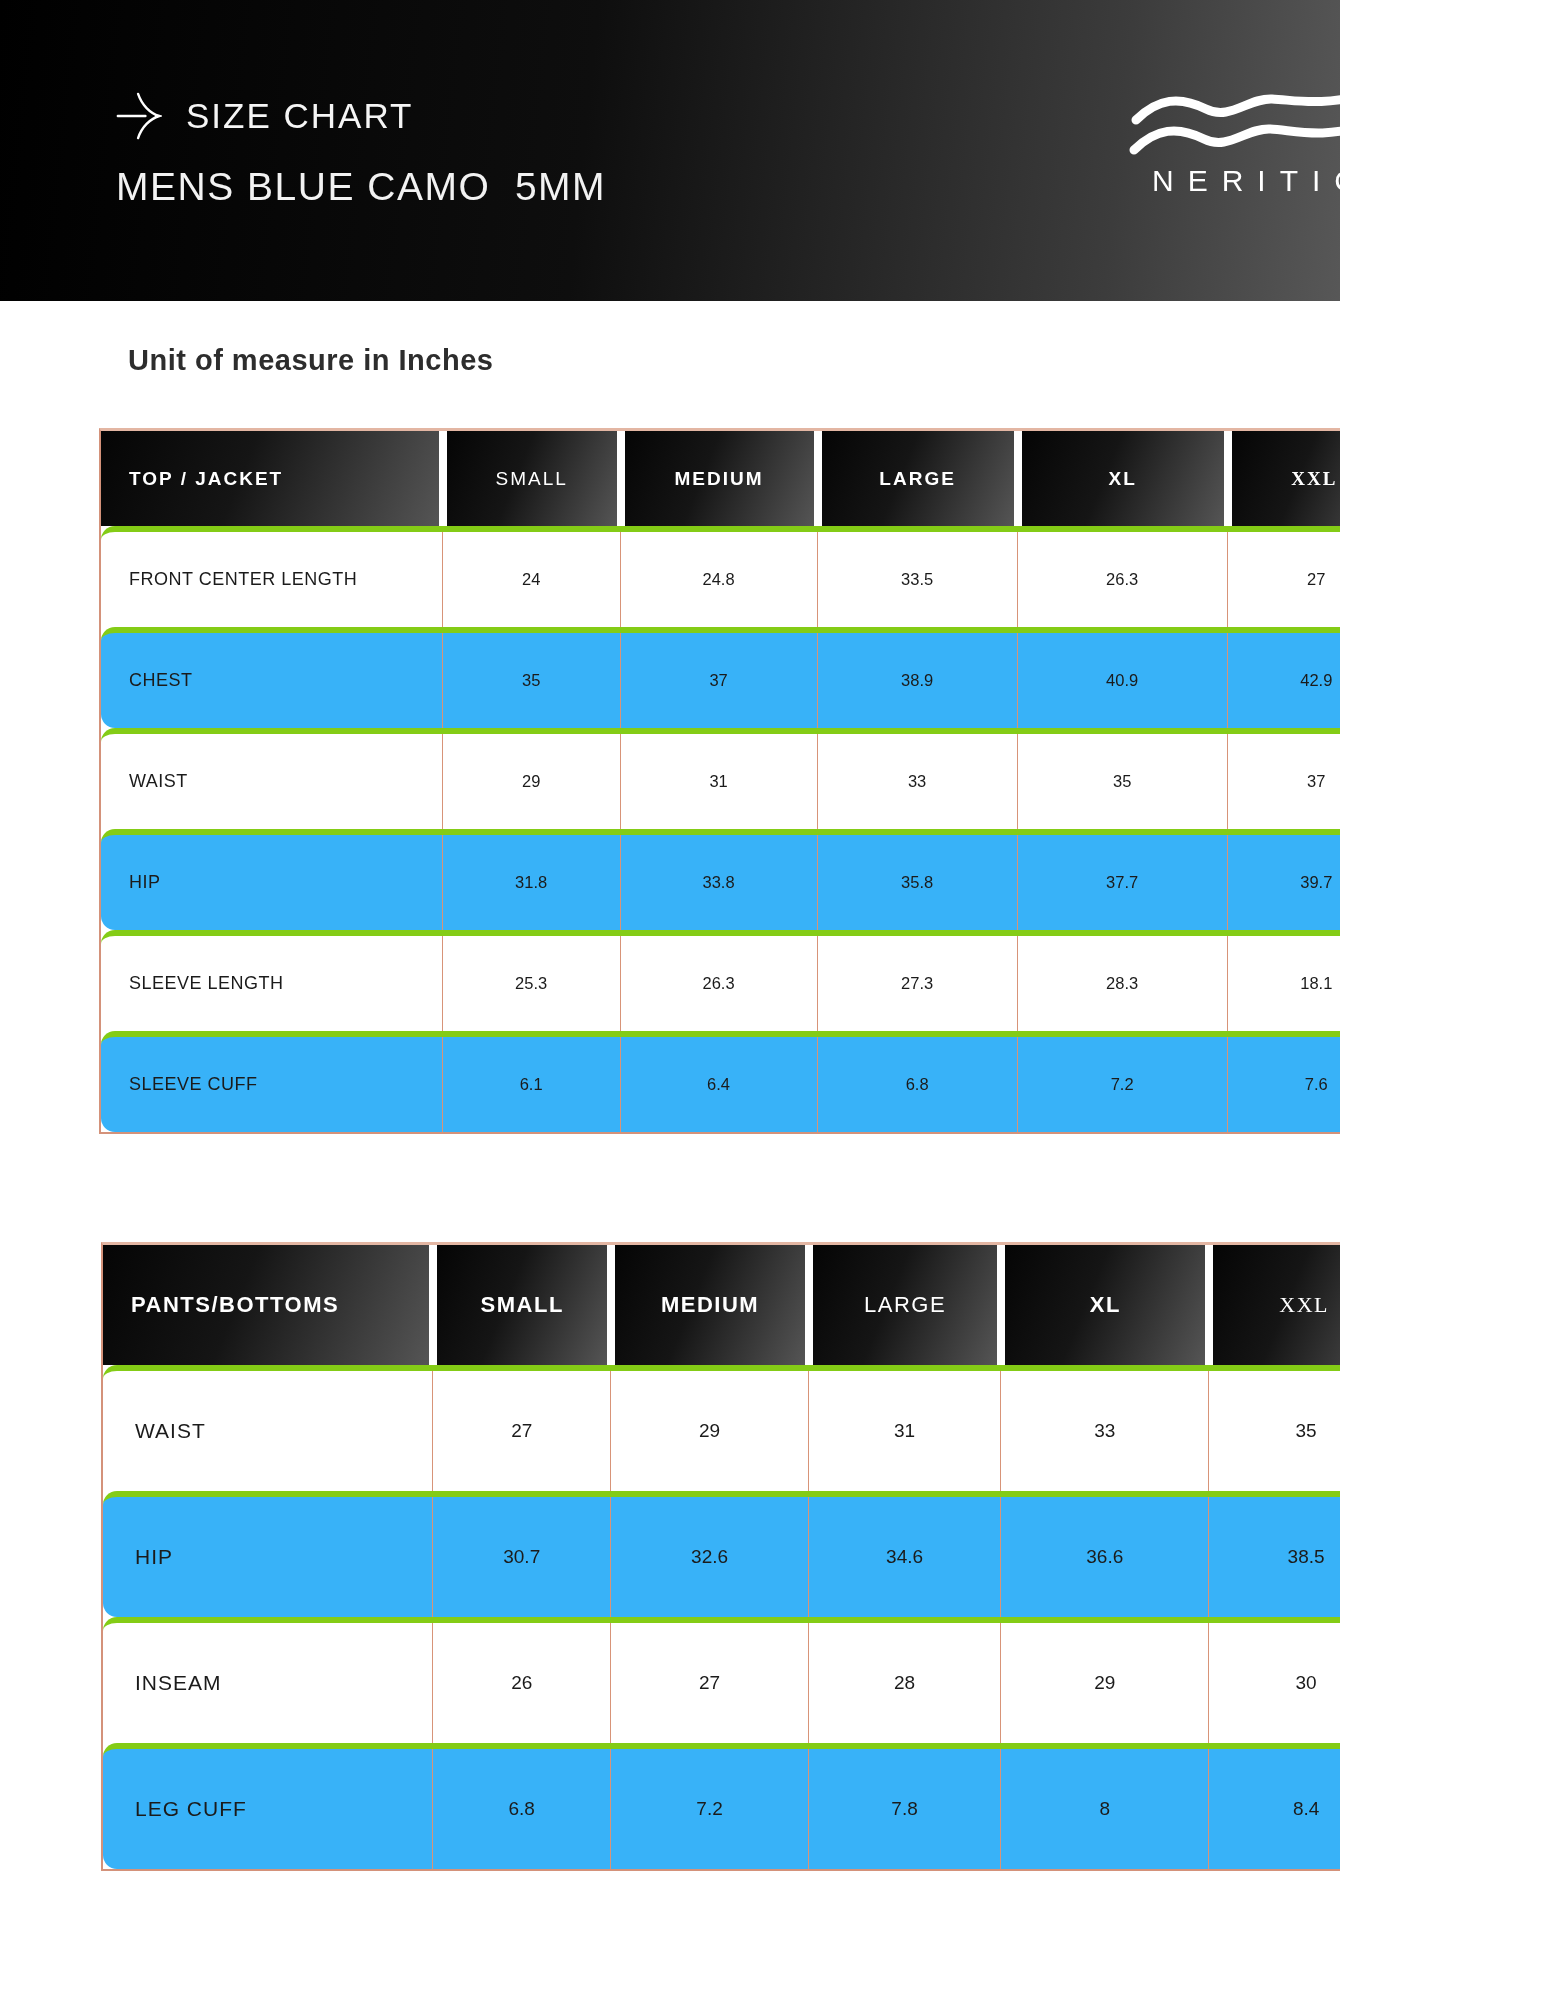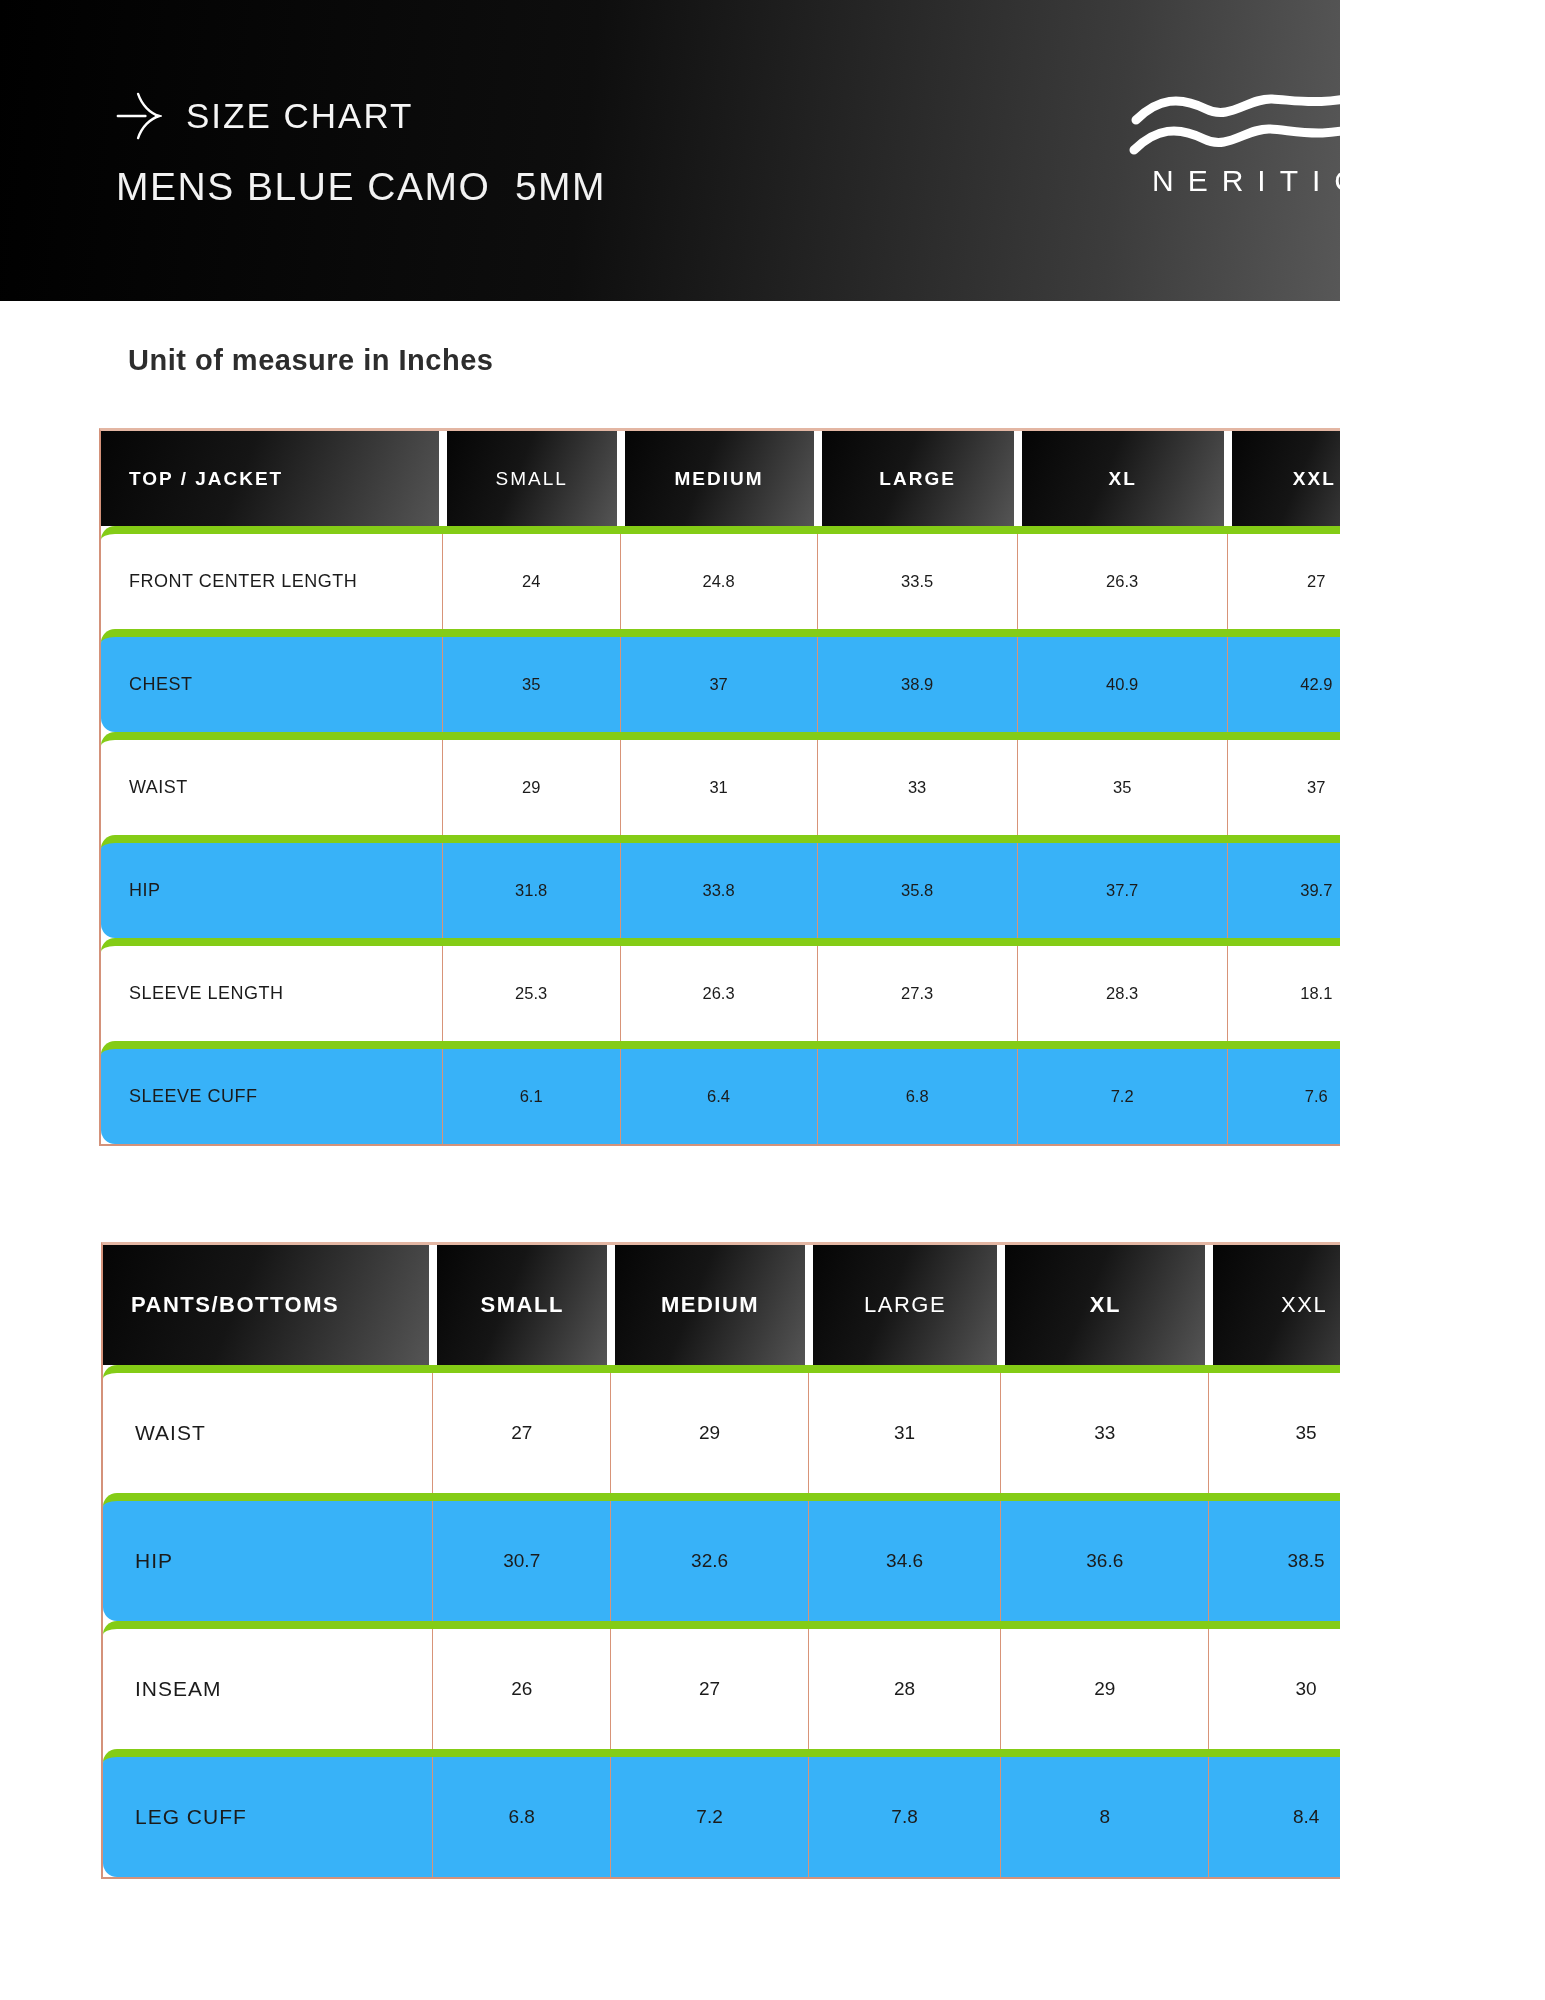--- a/index.html
+++ b/index.html
@@ -28,31 +28,31 @@
   .t1{left:99px;top:428px;width:1304px;}
   .t2{left:101px;top:1242px;width:1300px;}
   .trow{display:grid;position:relative;}
   .t1 .trow{grid-template-columns:26.2% 13.65% 15.1% 15.35% 16.1% 13.6%;height:95px;}
   .t2 .trow{grid-template-columns:25.4% 13.7% 15.2% 14.8% 16.0% 14.9%;height:120px;}
 
   
   .thead{background:#fff;}
   .hcell{padding:0 4px;height:100%;box-sizing:border-box;}
   .hcell:first-child{padding-left:0;}
-  .hcell:last-child{padding-right:8px;}
+  .hcell:last-child{padding-right:8px;font-family:Liberation Serif, serif;}
   .hc{height:100%;display:flex;align-items:center;justify-content:center;color:#ffffff;
       background:linear-gradient(112deg,#050505 0%,#151515 42%,#555555 100%);}
   .hcell:first-child .hc{justify-content:flex-start;padding-left:28px;}
   .hc.bold{font-weight:700;}
   .hc.light{font-weight:400;letter-spacing:3px;}
   .t1 .hc{font-size:19px;letter-spacing:2px;}
   .t2 .hc{font-size:22px;letter-spacing:1.5px;}
 
   
-  .trow.body{border-top:8px solid #84cc16;background:#ffffff;border-radius:14px;}
+  .trow.body{border-top:6px solid #84cc16;background:#ffffff;border-radius:14px;}
   .trow.body.hl{background:#38b2f8;}
   .t1 .trow.body.hl{box-shadow:7px 0 0 #38b2f8;}
   .bcell{display:flex;align-items:center;justify-content:center;color:#1b1b1b;
          border-right:1px solid #d89478;box-sizing:border-box;}
   .bcell:last-child{border-right:none;}
   .bcell.label{justify-content:flex-start;letter-spacing:0.5px;}
   .t1 .bcell.label{padding-left:28px;font-size:18px;}
   .t2 .bcell.label{padding-left:32px;font-size:21px;letter-spacing:1px;}
   .t1 .bcell.val{font-size:16.5px;}
   .t2 .bcell.val{font-size:19px;}

